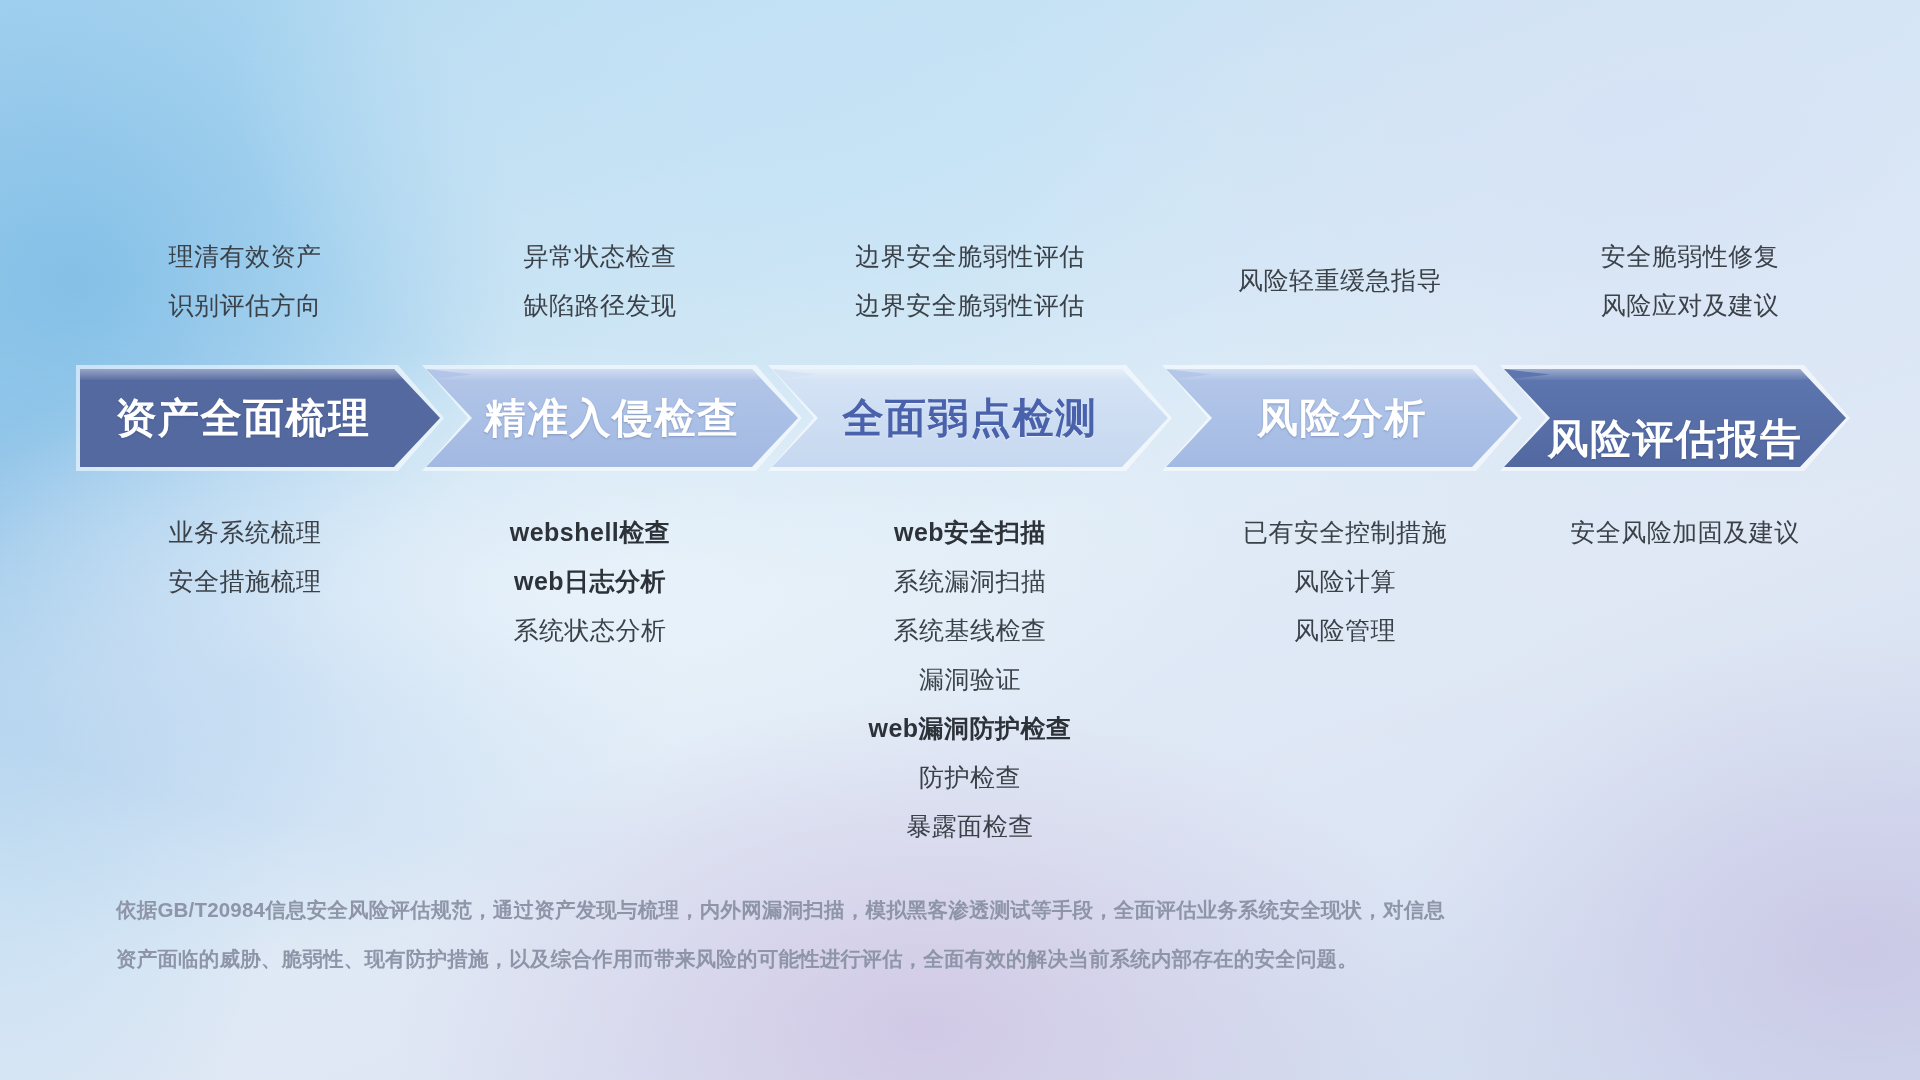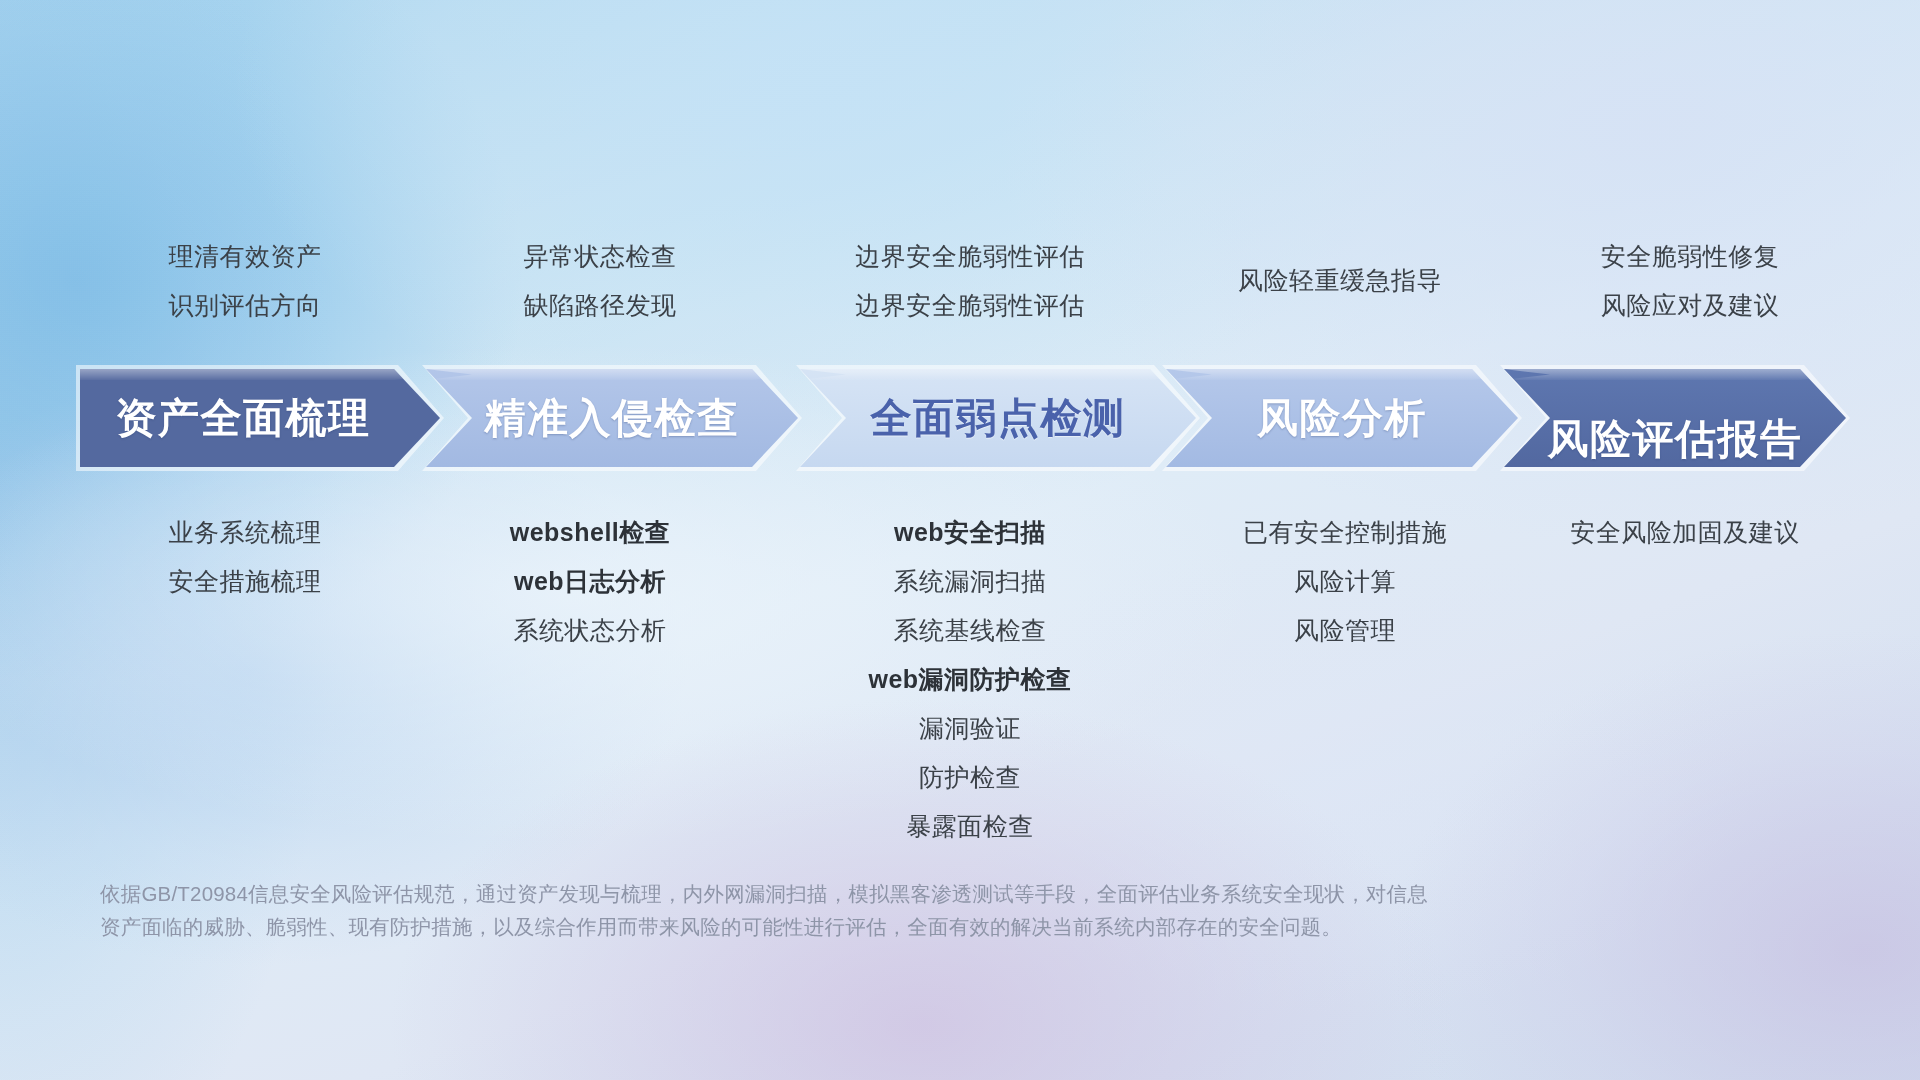--- a/index.html
+++ b/index.html
@@ -149,21 +149,21 @@
   #footnote {
     position: absolute;
     left: 100px;
     top: 877px;
     width: 1530px;
     font-size: 20.5px;
     line-height: 33px;
     color: #8e95a8;
     letter-spacing: 0.2px;
   }
-  #footnote p { margin: 0; }
+  #footnote p { margin: 16px; font-weight: bold; }
 </style>
 </head>
 <body>
 
 <div id="stage">
 
   <div class="bg-layer bg-base"></div>
   <div class="bg-layer bg-blob-1"></div>
   <div class="bg-layer bg-blob-9"></div>
   <div class="bg-layer bg-blob-2"></div>
@@ -206,21 +206,21 @@
       <div class="shape" style="background:#54699f; clip-path: polygon(0% 0%, calc(100% - 46px) 0%, 100% 50%, calc(100% - 46px) 100%, 0% 100%);"></div>
       <span class="cap" style="margin-right:34px;">资产全面梳理</span>
     </div>
 
     <div class="chev" style="left:346px; width:372px;justify-content:center;">
       <div class="outline" style="clip-path: polygon(0% 0%, calc(100% - 46px) 0%, 100% 50%, calc(100% - 46px) 100%, 0% 100%, 46px 50%);"></div>
       <div class="shape" style="background:linear-gradient(180deg,#b3c6e9 0%, #a2b9e2 100%); clip-path: polygon(0% 0%, calc(100% - 46px) 0%, 100% 50%, calc(100% - 46px) 100%, 0% 100%, 46px 50%);"></div>
       <span class="cap">精准入侵检查</span>
     </div>
 
-    <div class="chev" style="left:720px; width:396px;">
+    <div class="chev" style="left:692px; width:396px;">
       <div class="outline" style="clip-path: polygon(0% 0%, calc(100% - 46px) 0%, 100% 50%, calc(100% - 46px) 100%, 0% 100%, 46px 50%);"></div>
       <div class="shape" style="background:linear-gradient(180deg,#d6e4f5 0%, #c6d8f0 100%); clip-path: polygon(0% 0%, calc(100% - 46px) 0%, 100% 50%, calc(100% - 46px) 100%, 0% 100%, 46px 50%);"></div>
       <span class="cap dark-ink">全面弱点检测</span>
     </div>
 
     <div class="chev" style="left:1086px; width:352px;">
       <div class="outline" style="clip-path: polygon(0% 0%, calc(100% - 46px) 0%, 100% 50%, calc(100% - 46px) 100%, 0% 100%, 46px 50%);"></div>
       <div class="shape" style="background:linear-gradient(180deg,#b5c8ea 0%, #a3bae3 100%); clip-path: polygon(0% 0%, calc(100% - 46px) 0%, 100% 50%, calc(100% - 46px) 100%, 0% 100%, 46px 50%);"></div>
       <span class="cap">风险分析</span>
     </div>
@@ -241,22 +241,22 @@
   <div class="col-text" style="left:410px; width:360px; top:508px;">
     <span class="row em">webshell检查</span>
     <span class="row em">web日志分析</span>
     <span class="row">系统状态分析</span>
   </div>
 
   <div class="col-text" style="left:750px; width:440px; top:508px;">
     <span class="row em">web安全扫描</span>
     <span class="row">系统漏洞扫描</span>
     <span class="row">系统基线检查</span>
+    <span class="row">漏洞验证</span>
     <span class="row em">web漏洞防护检查</span>
-    <span class="row">漏洞验证</span>
     <span class="row">防护检查</span>
     <span class="row">暴露面检查</span>
   </div>
 
   <div class="col-text" style="left:1125px; width:440px; top:508px;">
     <span class="row">已有安全控制措施</span>
     <span class="row">风险计算</span>
     <span class="row">风险管理</span>
   </div>
 

